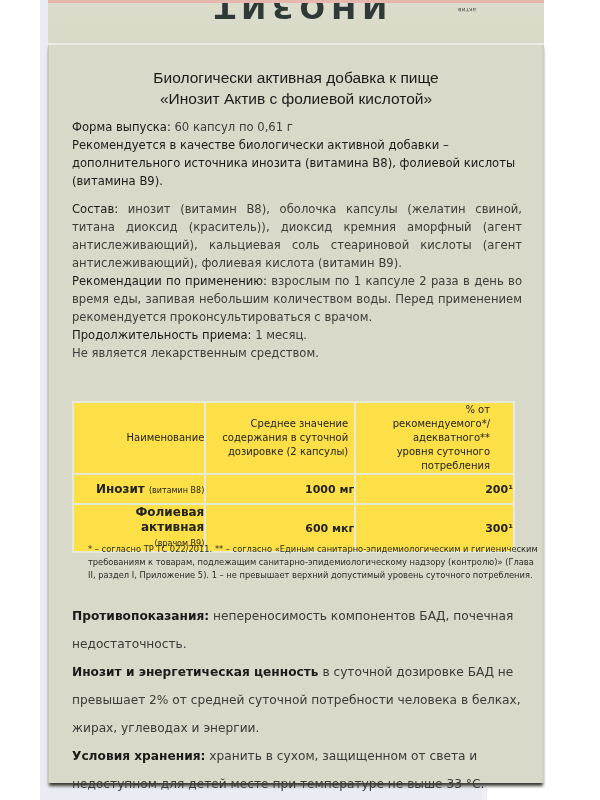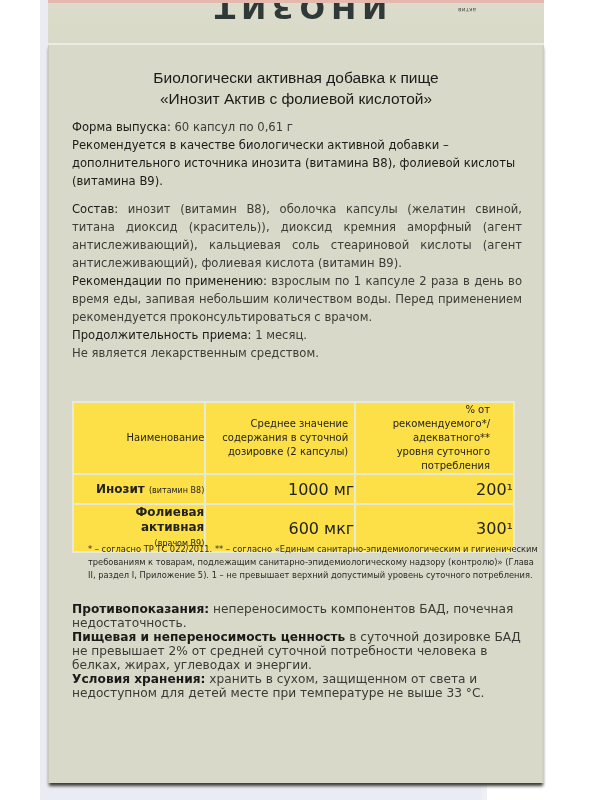--- a/index.html
+++ b/index.html
@@ -63,29 +63,29 @@
     font-family: "DejaVu Sans", sans-serif; color: #232320;
   }
   td, th {
     background: #fde047; border: 2px solid #e8ead8; text-align: right; vertical-align: middle;
     padding: 0;
   }
   th { font-weight: normal; font-size: 10px; line-height: 14px; height: 68px; }
   td { height: 28px; font-size: 12px; }
   td.name { font-weight: bold; font-size: 12px; padding-left: 21px; }
   td.name small { font-size: 8px; font-weight: normal; }
-  td.val { font-weight: normal; font-size: 16px; padding-left: 12px; }
+  td.val { font-weight: bold; font-size: 11px; padding-left: 12px; }
   tr.r2 td { height: 38px; }
   .foot {
     position: absolute; left: 72px; top: 543px; width: 450px;
     font-family: "DejaVu Sans", sans-serif; font-size: 8.3px; line-height: 13px; color: #2a2a26; margin-left: 16px;
   }
   .bottom {
     position: absolute; left: 72px; top: 602px; width: 450px;
-    font-family: "DejaVu Sans", sans-serif; font-size: 12.2px; line-height: 14px; color: #3a3a36;
+    font-family: "DejaVu Sans", sans-serif; font-size: 12.2px; line-height: 28px; color: #3a3a36;
   }
   .bottom b { color: #1a1a18; }
 </style>
 </head>
 <body>
 
 <div class="backdrop"></div>
 <div class="backdrop-right"></div>
 
 <div class="flap">
@@ -149,18 +149,18 @@
     </table>
 </div>
 
 <div class="foot">* – согласно ТР ТС 022/2011. ** – согласно «Единым санитарно-эпидемиологическим и гигиеническим требованиям к товарам, подлежащим санитарно-эпидемиологическому надзору (контролю)» (Глава II, раздел I, Приложение 5). 1 – не превышает верхний допустимый уровень суточного потребления.</div>
 
 <div class="bottom">
   <p class="p">
     <b>Противопоказания:</b><span> непереносимость компонентов БАД, почечная недостаточность.</span>
   </p>
   <p class="p">
-    <b>Пищевая и непереносимость ценность</b><span> в суточной дозировке БАД не превышает 2% от средней суточной потребности человека в белках, жирах, углеводах и энергии.</span>
+    <b>Инозит и энергетическая ценность</b><span> в суточной дозировке БАД не превышает 2% от средней суточной потребности человека в белках, жирах, углеводах и энергии.</span>
   </p>
   <p class="p">
     <b>Условия хранения:</b><span> хранить в сухом, защищенном от света и недоступном для детей месте при температуре не выше 33 °С.</span>
   </p>
 </div>
 
 </body></html>

